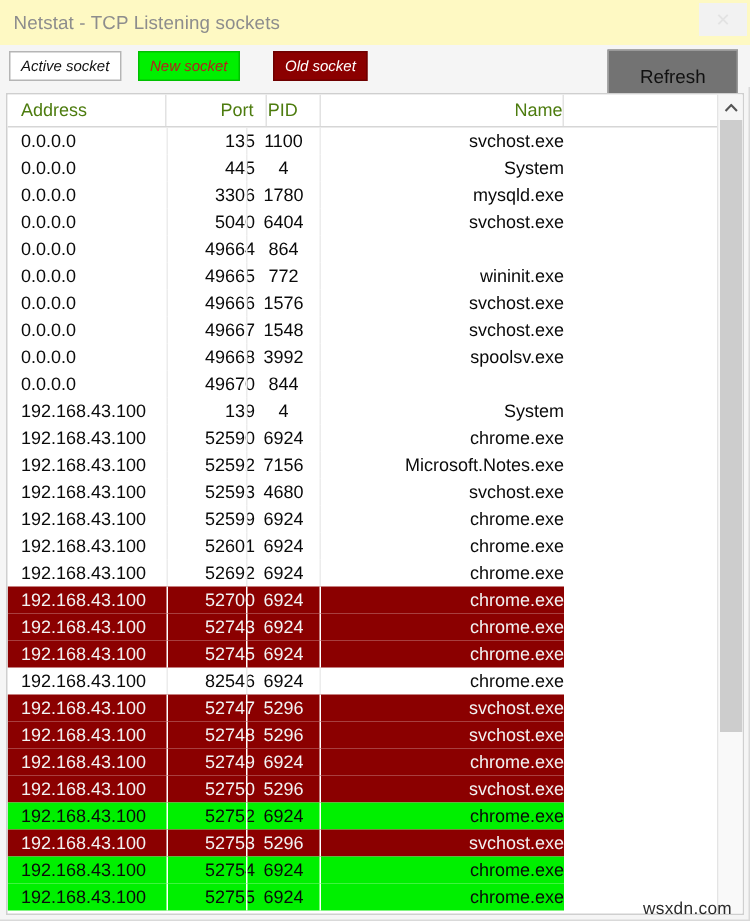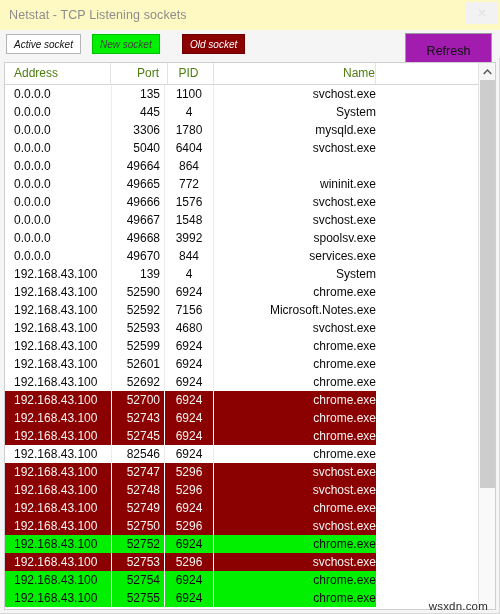--- a/index.html
+++ b/index.html
@@ -61,34 +61,34 @@
   }
   .legend-btn.active {
     left: 6px;
     background: #ffffff;
     color: #101010;
     border-color: #b5b5b5;
   }
   .legend-btn.new {
     left: 92px;
     background: #00f000;
-    color: #404040;
+    color: #b91c1c;
     border-color: #00c000;
   }
   .legend-btn.old {
     left: 182px;
     background: #8b0000;
     color: #ffffff;
     border-color: #6e0000;
   }
   .refresh-btn {
     position: absolute; right: 8px; top: 3px;
     width: 87px; height: 36px;
     display: flex; align-items: center; justify-content: center;
-    background: #a21caf;
+    background: #737373;
     border: 1px solid #9a9a9a;
     font-size: 12.5px;
     color: #101010;
   }
 
   
   .grid-panel {
     position: absolute; left: 4px; top: 62px;
     width: 492px; height: 548px;
     background: #ffffff;
@@ -125,21 +125,21 @@
   }
   .row .cell {
     position: absolute; top: 0;
     height: 18px;
     font-size: 12px;
     color: #0a0a0a;
     overflow: hidden;
   }
   
   .c-addr  { left: 0px;   width: 106px; padding-left: 9px; text-align: left; }
-  .c-port  { left: 110px; width: 53px;  padding-right: 8px; text-align: right; }
+  .c-port  { left: 120px; width: 53px;  padding-right: 8px; text-align: right; }
   .c-pid   { left: 159px; width: 50px;  padding-right: 0; text-align: center; }
   .c-name  { left: 209px; width: 162px; padding-left: 9px; text-align: right; }
 
   
   .row .band {
     position: absolute; top: 0; height: 18px;
     left: 0; width: 371px;
   }
   .row.old  .band { background: #8b0000; }
   .row.new  .band { background: #00f000; }
@@ -293,21 +293,20 @@
           <div class="cell c-pid">3992</div>
           <div class="cell c-name">spoolsv.exe</div>
           <div class="sep sep-1"></div>
           <div class="sep sep-2"></div>
           <div class="sep sep-3"></div>
         </div>
         <div class="row active">
           <div class="cell c-addr">0.0.0.0</div>
           <div class="cell c-port">49670</div>
           <div class="cell c-pid">844</div>
-          <div class="cell c-name">services.exe</div>
           <div class="sep sep-1"></div>
           <div class="sep sep-2"></div>
           <div class="sep sep-3"></div>
         </div>
         <div class="row active">
           <div class="cell c-addr">192.168.43.100</div>
           <div class="cell c-port">139</div>
           <div class="cell c-pid">4</div>
           <div class="cell c-name">System</div>
           <div class="sep sep-1"></div>

